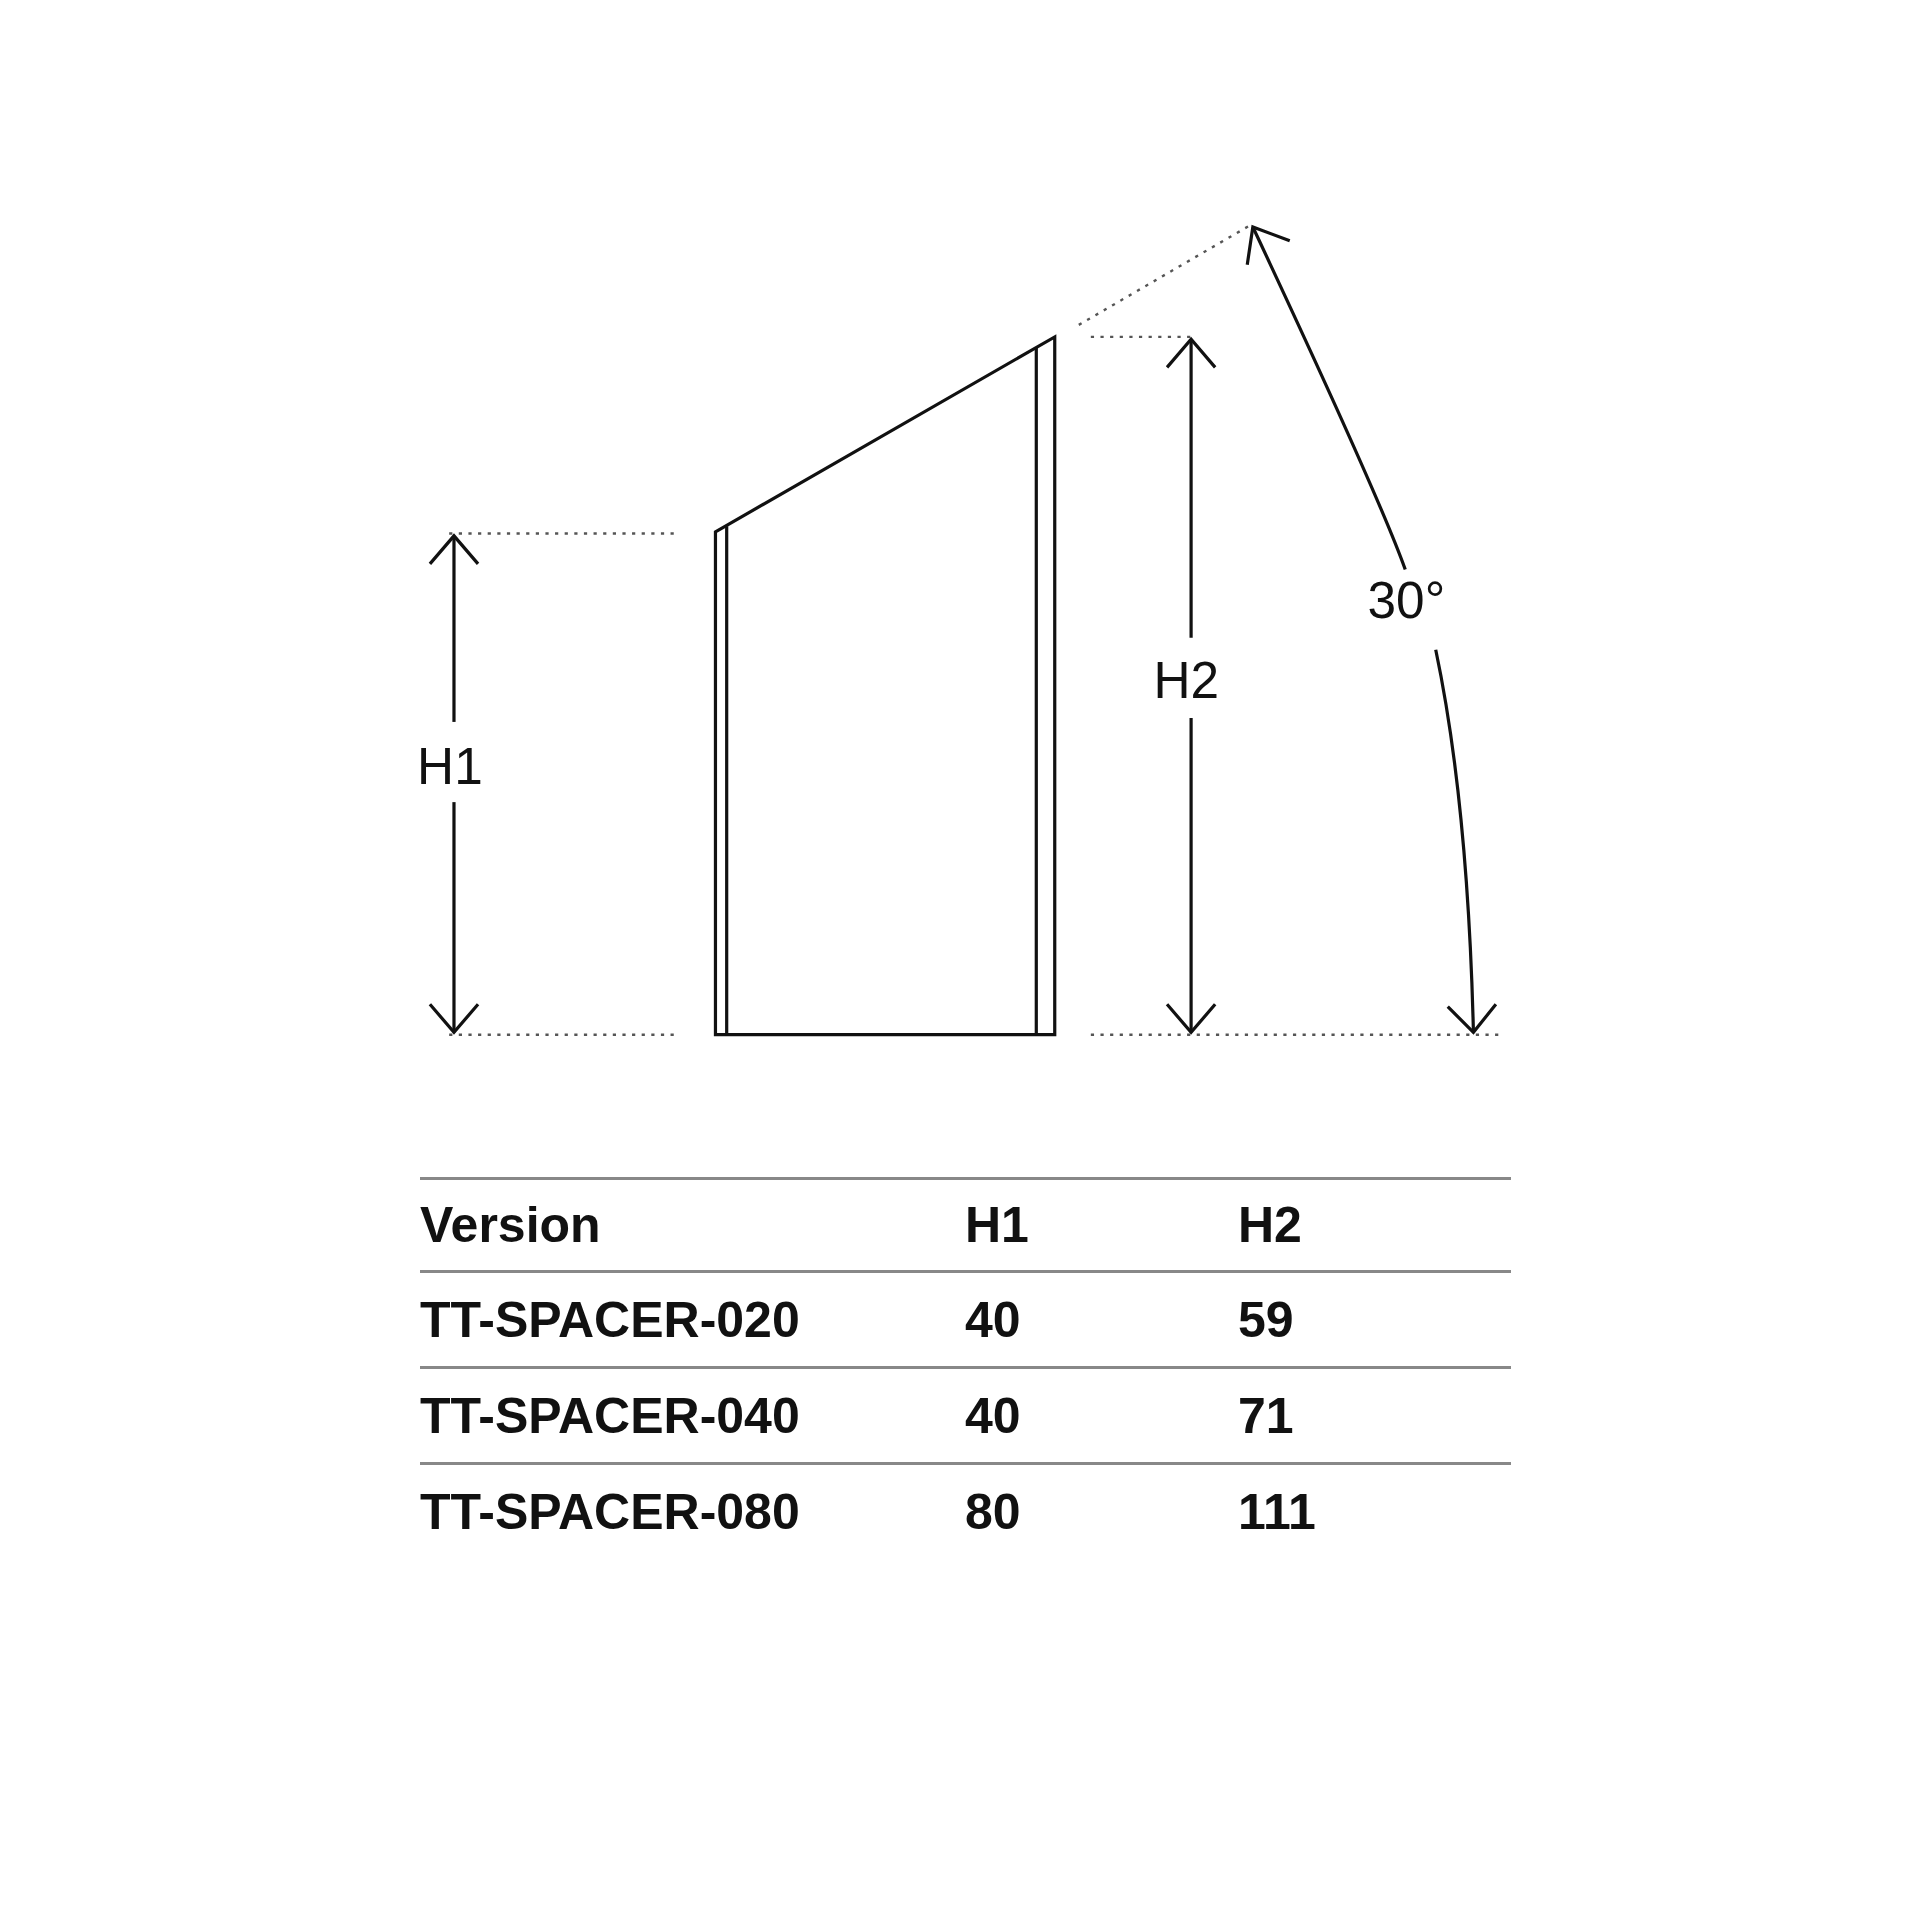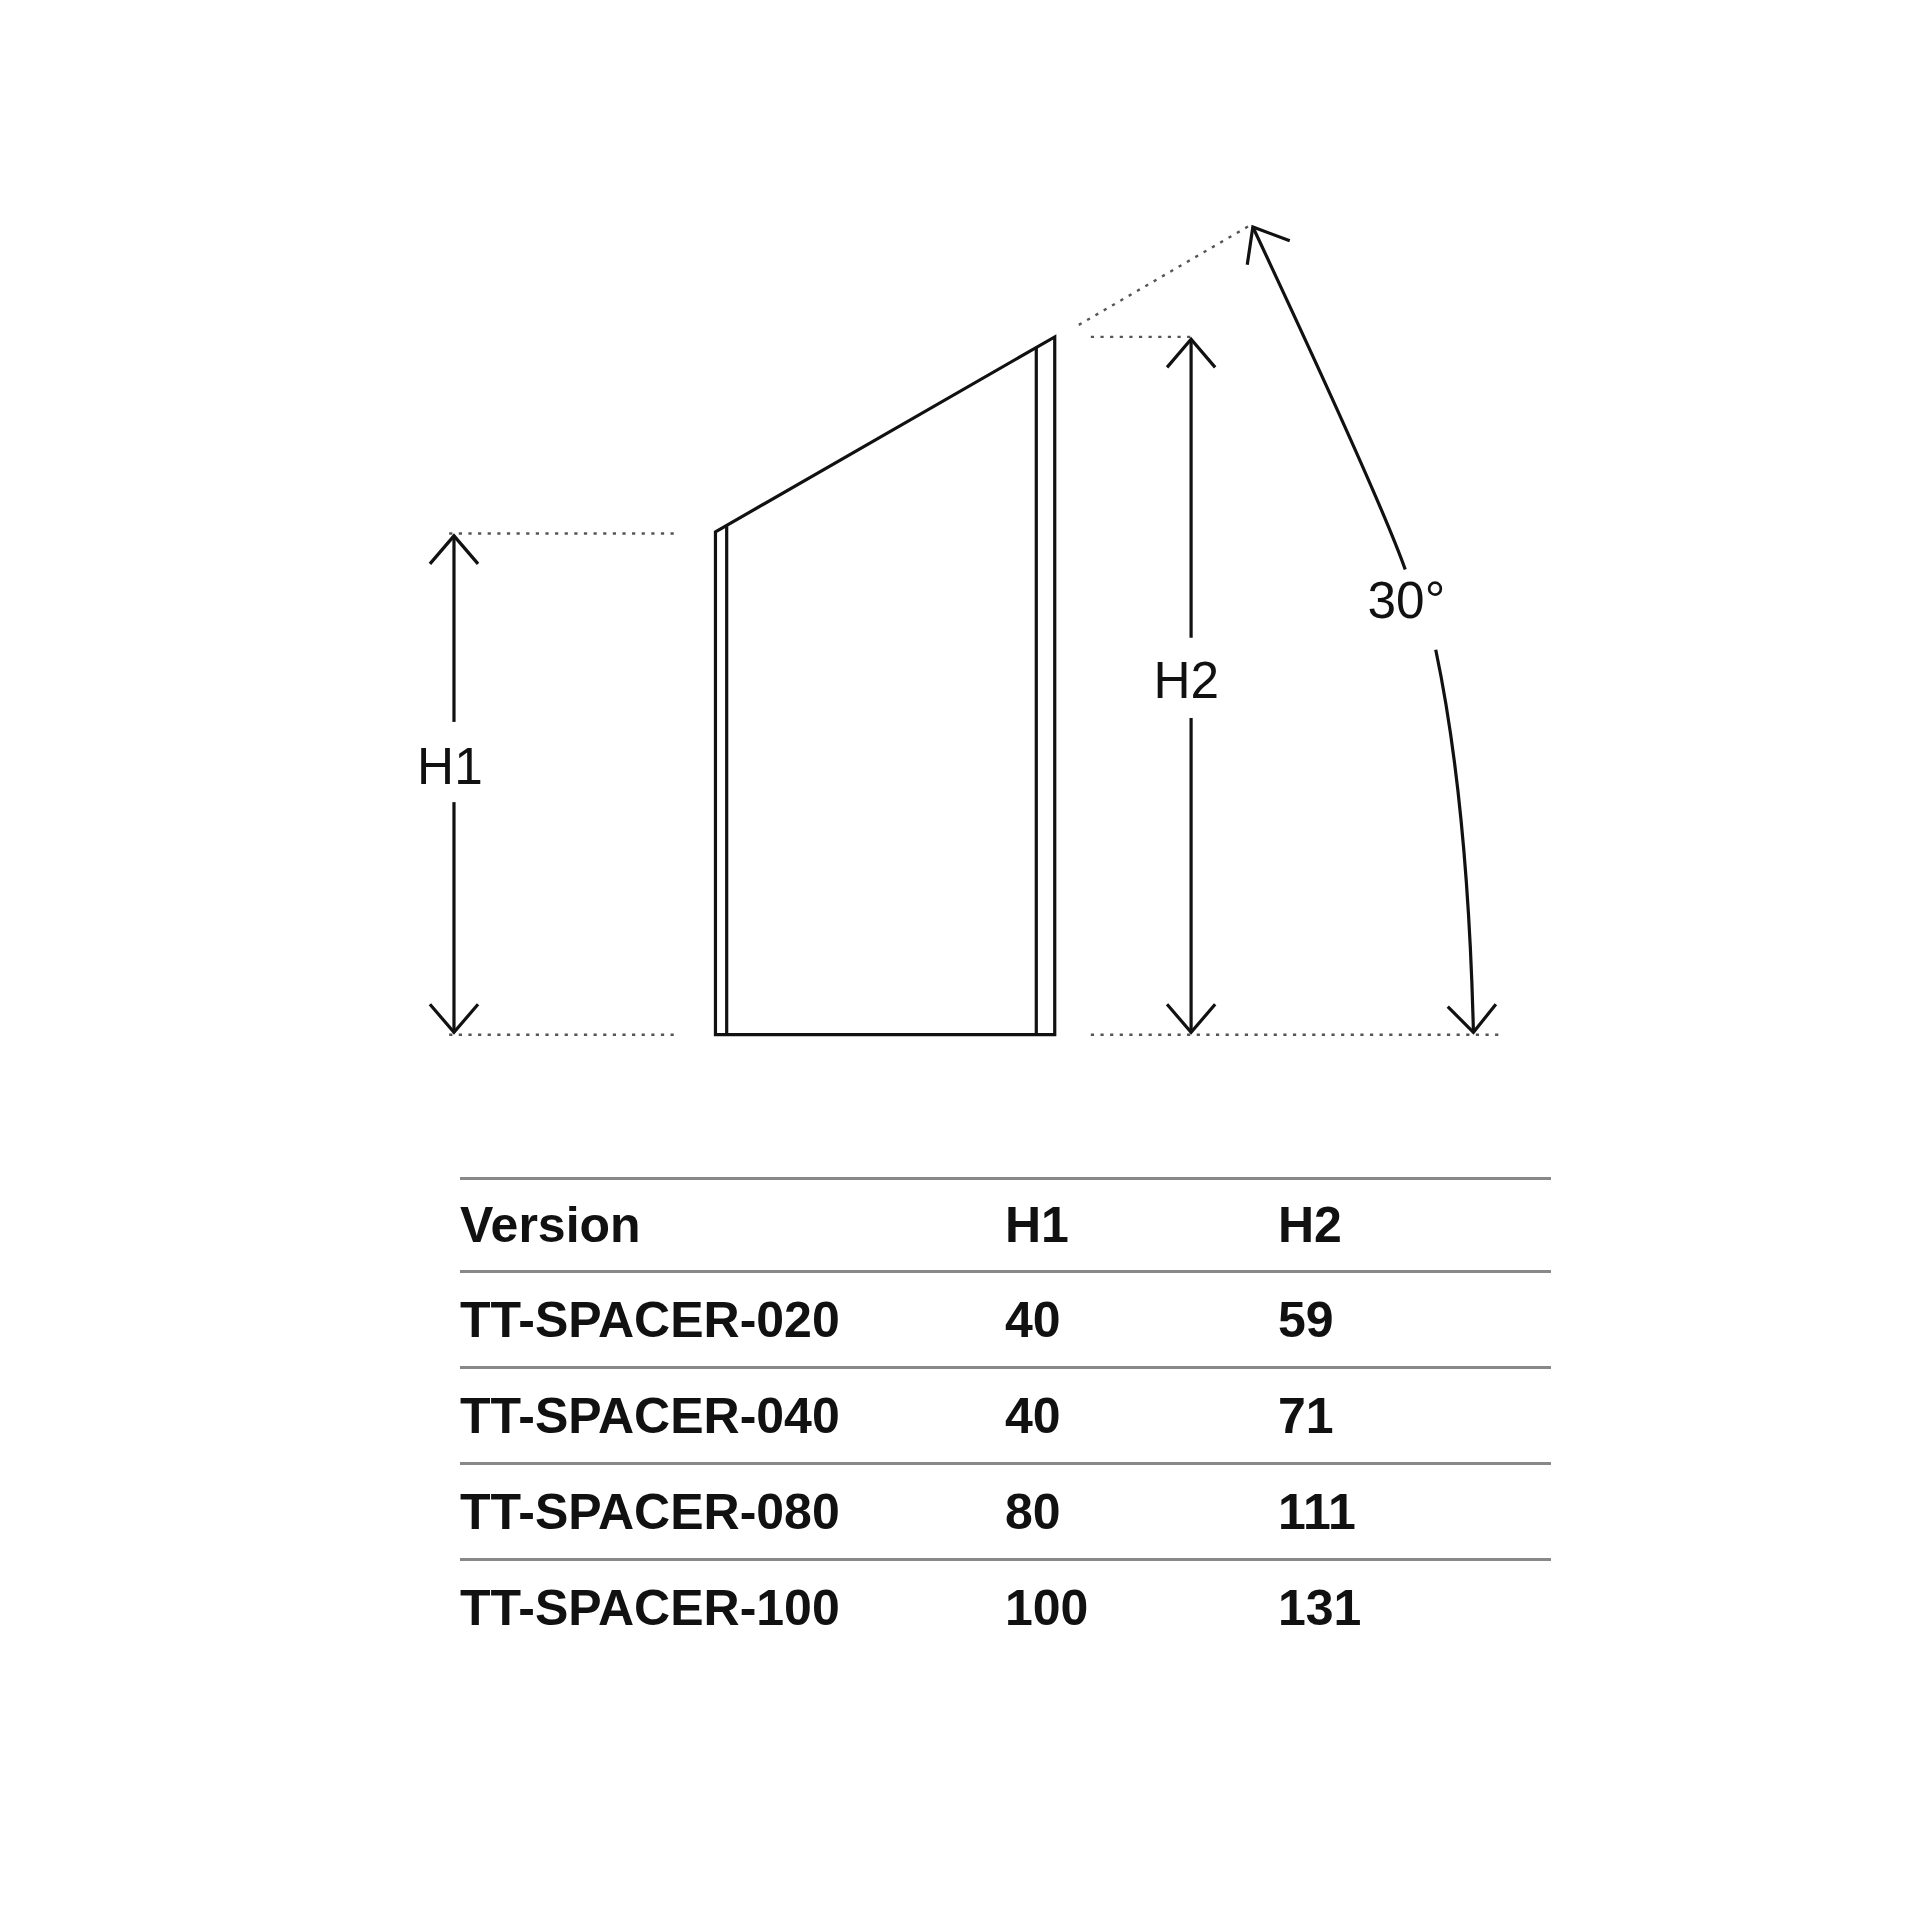--- a/index.html
+++ b/index.html
@@ -1,21 +1,21 @@
 <!DOCTYPE html>
 <html style="font-size:13px"><head>
 <meta charset="utf-8">
 <style>
   html, body { margin:0; padding:0; background:#ffffff; }
   body { width:1925px; height:1925px; position:relative; overflow:hidden;
          font-family:"Liberation Sans", sans-serif; color:#111; }
   svg.diagram { position:absolute; left:0; top:0; width:1925px; height:1123px; }
   .dim-label { font-family:"Liberation Sans", sans-serif; font-size:64px; fill:#111; }
   table.spec { position:absolute; left:420px; top:1177px; width:1091px;
-               border-collapse:collapse; font-size:50px;margin-left:40px; }
+               border-collapse:collapse; font-size:50px; }
   table.spec th, table.spec td { text-align:left; padding:0; height:93px;
                border-top:3.2px solid #888; vertical-align:middle;font-weight:bold; }
   table.spec th { font-weight:bold; height:90px; }
   table.spec .c1 { width:545px; }
   table.spec .c2 { width:273px; }
 </style>
 </head>
 <body>
 
 <svg class="diagram" viewBox="0 0 2400 1400" xmlns="http://www.w3.org/2000/svg">
@@ -76,20 +76,15 @@
     <tr>
       <td>TT-SPACER-040</td>
       <td>40</td>
       <td>71</td>
     </tr>
     <tr>
       <td>TT-SPACER-080</td>
       <td>80</td>
       <td>111</td>
     </tr>
-    <tr>
-      <td>TT-SPACER-100</td>
-      <td>100</td>
-      <td>131</td>
-    </tr>
   </tbody>
 </table>
 
 
 </body></html>

